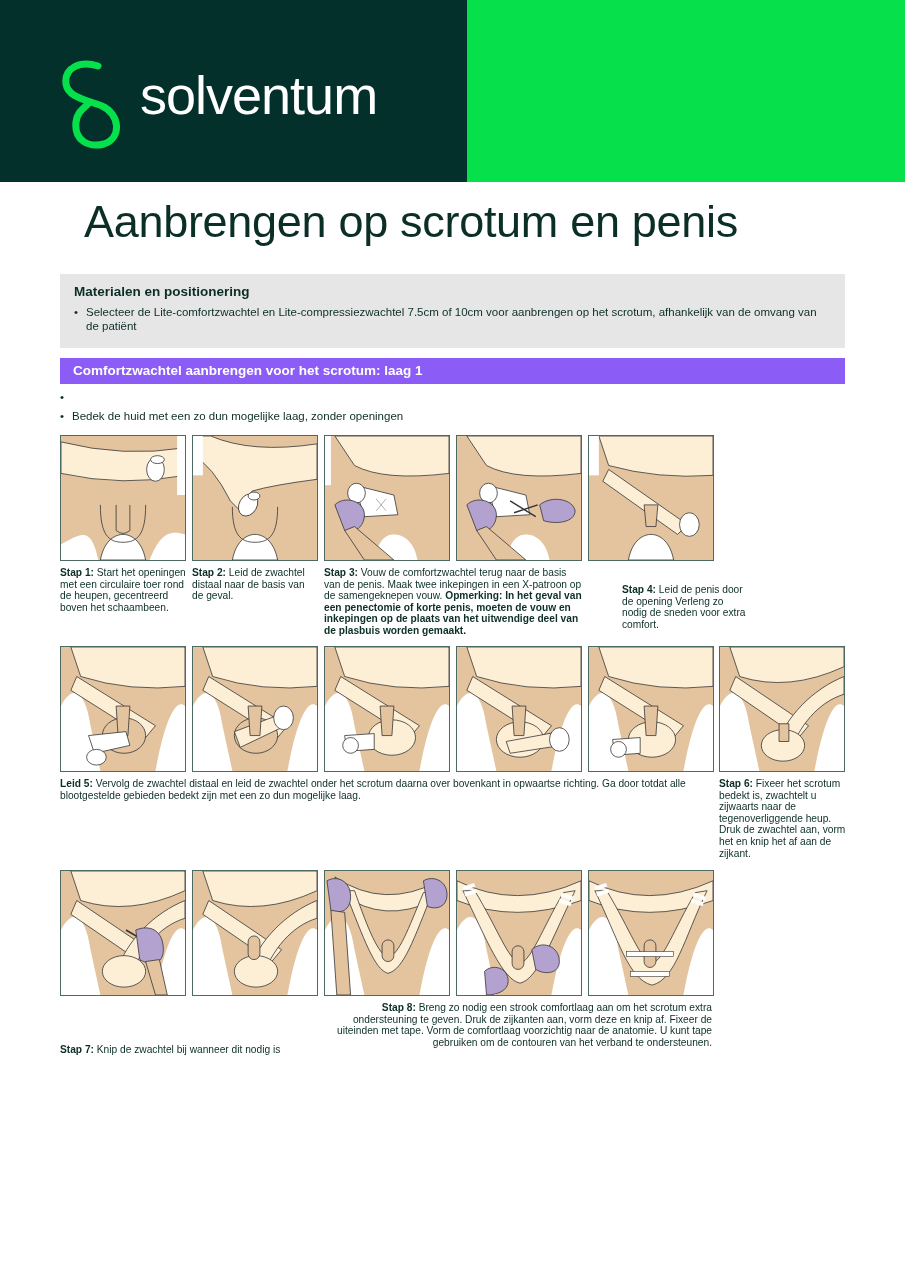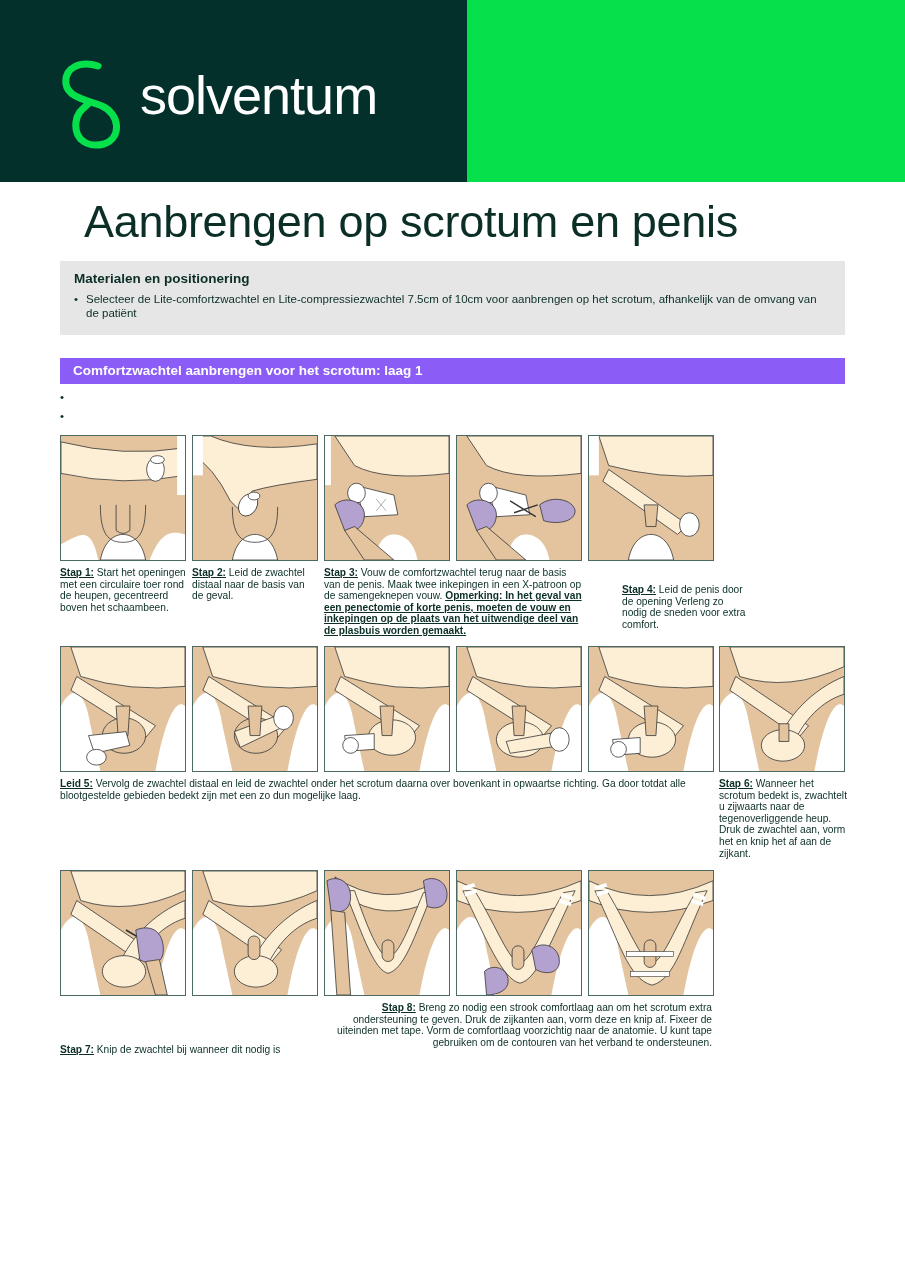--- a/index.html
+++ b/index.html
@@ -7,34 +7,34 @@
   body { font-family: "Liberation Sans", sans-serif; color: #0b2e27; position: relative; }
 
   .header { position: absolute; left: 0; top: 0; width: 905px; height: 220px; display: flex; text-align: center; }
   .header-left { width: 467px; height: 182px; background: #03302a; position: relative; }
   .header-right { flex: 1; height: 182px; background: #05e04b; position: relative; }
   .logo-mark { position: absolute; left: 58px; top: 58px; width: 70px; height: 92px; }
   .logo-text { position: absolute; left: 140px; top: 68px; color: #ffffff; font-size: 54px; letter-spacing: -1px; font-weight: normal; line-height: 1; }
 
   .page-title { position: absolute; left: 60px; top: 196px; font-size: 45px; color: #0b2e27; font-weight: normal; letter-spacing: -0.3px; margin-left: 24px; }
 
-  .materials { position: absolute; left: 60px; top: 261px; width: 785px; height: 74px; background: #e6e6e6; padding: 10px 14px; }
+  .materials { position: absolute; left: 60px; top: 274px; width: 785px; height: 74px; background: #e6e6e6; padding: 10px 14px; }
   .materials h3 { font-size: 13.5px; font-weight: bold; color: #0b2e27; margin-bottom: 6px; }
   .bullet { display: flex; font-size: 11.5px; line-height: 14px; color: #0b2e27; }
   .bullet .dot { width: 12px; flex: none; }
 
   .section-bar { position: absolute; left: 60px; top: 358px; width: 785px; height: 26px; background: #8b5cf6; color: #ffffff; font-size: 13.5px; font-weight: bold; padding: 5px 13px; }
   .section-bullets { position: absolute; left: 60px; top: 390px; width: 785px; }
   .section-bullets .bullet { margin-bottom: 5px; font-size: 11.5px; }
 
   .panel { position: absolute; width: 126px; height: 126px; border: 1.5px solid #4c6a62; background: #ffffff; overflow: hidden; }
   .panel svg { width: 100%; height: 100%; display: block; }
 
   .caption { position: absolute; font-size: 10.2px; line-height: 11.6px; color: #0b2e27; }
-  .caption b { font-weight: bold; text-decoration: underline; }
+  .caption b { font-weight: bold; }
 </style>
 </head>
 <body>
 
 <div class="header">
   <div class="header-left">
     <svg class="logo-mark" viewBox="0 0 70 92">
       <path d="M40 8 C22 2 6 10 8 26 C10 40 30 42 44 48 C62 56 64 80 46 86 C30 90 16 82 18 64 C19 54 26 50 30 46" fill="none" stroke="#05e04b" stroke-width="7" stroke-linecap="round"></path>
     </svg>
     <div class="logo-text">solventum</div>
@@ -55,20 +55,21 @@
   </div>
 </div>
 
 <div class="section-bar">Comfortzwachtel aanbrengen voor het scrotum: laag 1</div>
 <div class="section-bullets">
   <div class="bullet">
     <span class="dot">•</span>
   </div>
   <div class="bullet">
     <span class="dot">•</span>
+    <span>Bedek de huid met een zo dun mogelijke laag, zonder openingen</span>
   </div>
 </div>
 
 <div class="panel" style="left:60px;top:435px;">
   <svg viewBox="0 0 126 126">
     <rect width="126" height="126" fill="#e3c49f"></rect>
     <path d="M0 126 L0 110 C20 100 30 90 38 126 Z" fill="#ffffff"></path>
     <path d="M126 126 L126 100 C110 95 100 100 90 126 Z" fill="#ffffff"></path>
     <path d="M40 126 C44 105 56 100 63 100 C70 100 82 105 86 126 Z" fill="#ffffff" stroke="#333" stroke-width="0.8"></path>
     <path d="M0 0 L126 0 L126 10 Q63 22 0 0" fill="#e3c49f"></path>
@@ -217,21 +218,21 @@
     <path d="M126 30 L126 48 C100 56 80 80 70 110 L56 104 C66 70 96 42 126 30 Z" fill="#fdefd6" stroke="#333" stroke-width="0.8"></path>
     <ellipse cx="64" cy="100" rx="22" ry="16" fill="#fdefd6" stroke="#333" stroke-width="0.8"></ellipse>
     <path d="M60 78 L60 96 L70 96 L70 78 Z" fill="#e3c49f" stroke="#333" stroke-width="0.8"></path>
   </svg>
 </div>
 
 <div class="caption" style="left:60px;top:778px;width:652px;">
   <b>Leid 5:</b> <span>Vervolg de zwachtel distaal en leid de zwachtel onder het scrotum daarna over bovenkant in opwaartse richting. Ga door totdat alle blootgestelde gebieden bedekt zijn met een zo dun mogelijke laag.</span>
 </div>
 <div class="caption" style="left:719px;top:778px;width:132px;">
-  <b>Stap 6:</b> <span>Wanneer het scrotum bedekt is, zwachtelt u zijwaarts naar de tegenoverliggende heup. Druk de zwachtel aan, vorm het en knip het af aan de zijkant.</span>
+  <b>Stap 6:</b> <span>Fixeer het scrotum bedekt is, zwachtelt u zijwaarts naar de tegenoverliggende heup. Druk de zwachtel aan, vorm het en knip het af aan de zijkant.</span>
 </div>
 
 <div class="panel" style="left:60px;top:870px;">
   <svg viewBox="0 0 126 126">
     <rect width="126" height="126" fill="#e3c49f"></rect>
     <path d="M0 126 L0 60 C10 40 24 40 30 80 L40 126 Z" fill="#ffffff"></path>
     <path d="M126 126 L126 60 C116 50 104 80 96 126 Z" fill="#ffffff"></path>
     <path d="M10 0 L126 0 L126 20 Q70 46 20 30 Z" fill="#fdefd6" stroke="#333" stroke-width="0.8"></path>
     <path d="M16 30 L90 80 L80 92 L10 44 Z" fill="#fdefd6" stroke="#333" stroke-width="0.8"></path>
     <path d="M126 30 L126 48 C100 56 80 80 70 110 L56 104 C66 70 96 42 126 30 Z" fill="#fdefd6" stroke="#333" stroke-width="0.8"></path>

